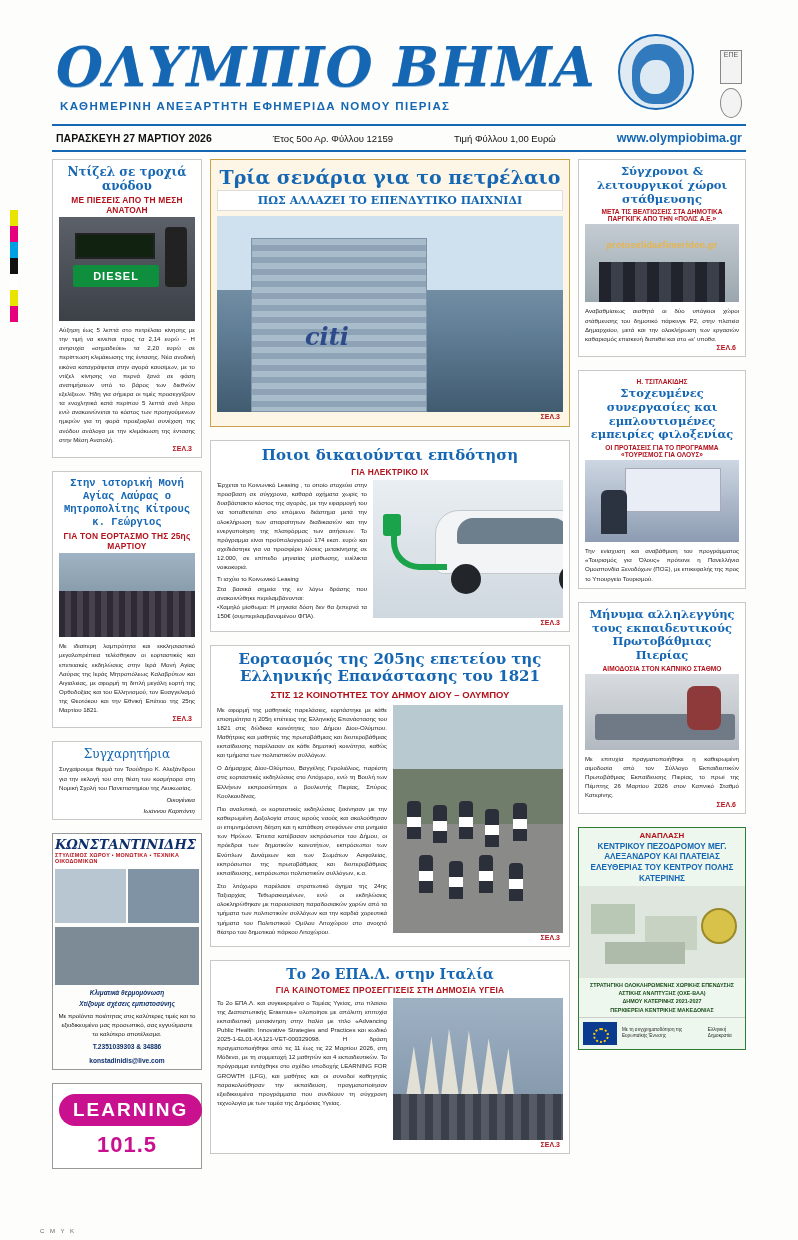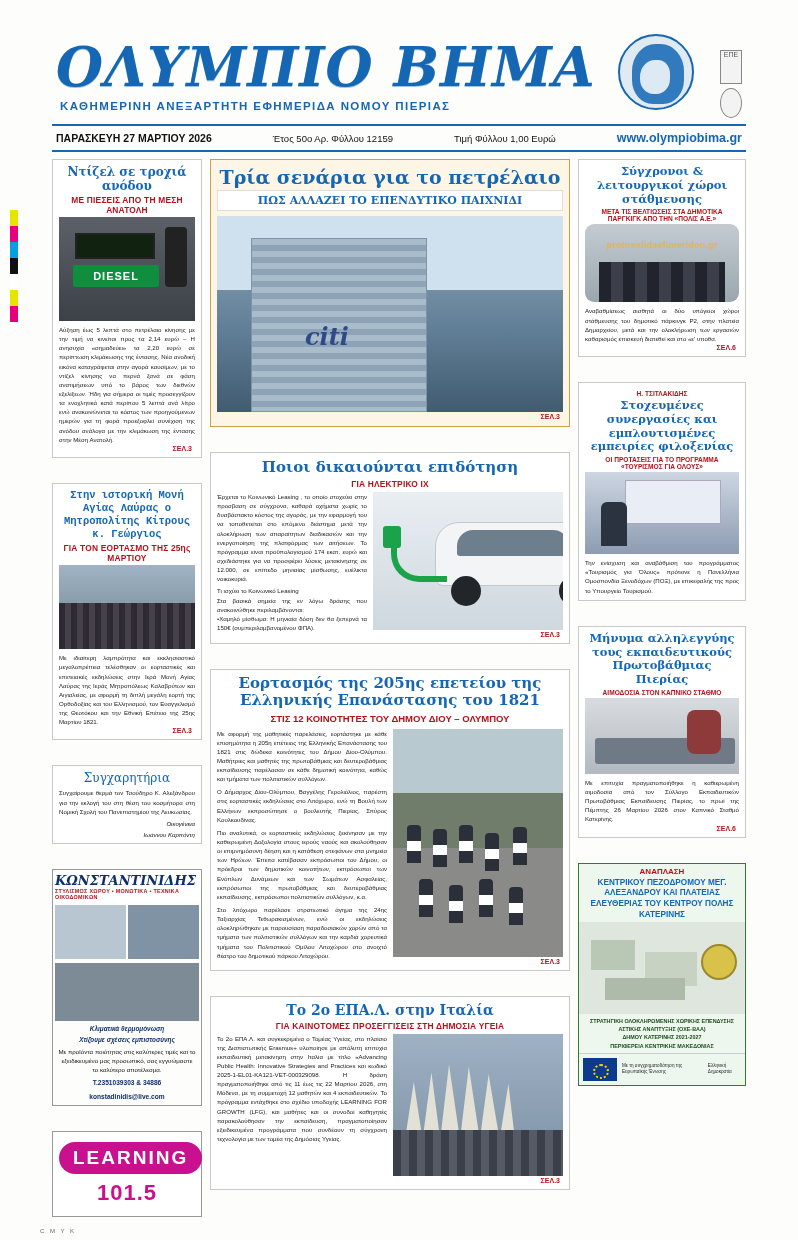--- a/index.html
+++ b/index.html
@@ -86,21 +86,21 @@
   .dateline .mid { font-weight: normal; font-size: 9.5px; }
 
   
   .grid {
     display: grid;
     grid-template-columns: 150px 1fr 168px;
     gap: 8px;
     margin-top: 7px;
     height: 1048px;
   }
-  .col { display: flex; flex-direction: column; gap: 25px; }
+  .col { display: flex; flex-direction: column; gap: 13px; }
 
   .box { border: 1px solid #c9c9c9; background:#fff; }
   .pad { padding: 5px 6px; }
 
   h2.hl {
     font-family: "DejaVu Serif", serif;
     color:#1567b4; font-weight:bold; text-align:center;
     margin:0 0 3px 0;
   }
   .kicker {
@@ -180,21 +180,21 @@
 
   .epal h2 { font-size:14px;}
   .duomo { height: 142px; background:linear-gradient(180deg,#9fb2c4,#7b8fa4); position:relative; overflow:hidden;}
   .duomo .cath { position:absolute; left:12px; top:10px; width:110px; height:96px; background:#e3e0d6;
      clip-path: polygon(0% 100%, 8% 40%, 16% 100%, 24% 30%, 32% 100%, 40% 22%, 50% 100%, 58% 24%, 68% 100%, 76% 32%, 86% 100%, 94% 42%, 100% 100%);}
   .duomo .people { position:absolute; bottom:0; left:0; right:0; height:46px; background: repeating-linear-gradient(90deg,#3b3f4a 0 8px,#555a66 8px 16px);}
 
   
   .rc h3 { font-family:"DejaVu Serif",serif; font-size:11.5px; color:#1567b4; text-align:center; margin:0; line-height:1.2;}
   .rc .kick { color:#b3121b; font-weight:bold; font-size:6.6px; text-align:center; margin:2px 0;}
-  .park { height:78px; background:linear-gradient(180deg,#c4ccd2,#9aa6ae); position:relative; overflow:hidden;border-radius:9px;}
+  .park { height:78px; background:linear-gradient(180deg,#c4ccd2,#9aa6ae); position:relative; overflow:hidden;}
   .park .watermark { position:absolute; left:4px; top:16px; right:4px; text-align:center; color:#e8b44a; font-size:9px; font-weight:bold; letter-spacing:.2px;}
   .park .men { position:absolute; bottom:0; left:14px; right:14px; height:40px; background: repeating-linear-gradient(90deg,#21242c 0 12px,#3a3f4a 12px 24px);}
   .conf { height:82px; background:linear-gradient(180deg,#cdd6e2,#8d9cb2); position:relative;}
   .conf .screen { position:absolute; left:40px; top:8px; width:96px; height:44px; background:#e9eef6; border:1px solid #aab;}
   .conf .man { position:absolute; left:16px; top:30px; width:26px; height:44px; background:#2b3240; border-radius:6px 6px 0 0;}
   .blood { height:76px; background:linear-gradient(180deg,#d8dce0,#b3b9c0); position:relative;}
   .blood .bed { position:absolute; left:10px; bottom:10px; width:140px; height:26px; background:#6f7a86; border-radius:3px;}
   .blood .p { position:absolute; right:18px; top:12px; width:34px; height:44px; background:#8f3a3a; border-radius:8px;}
   .plan { height:92px; background:#dfe6de; position:relative; overflow:hidden;}
   .plan .b1{position:absolute;left:12px;top:18px;width:44px;height:30px;background:#b9c7b5;}

